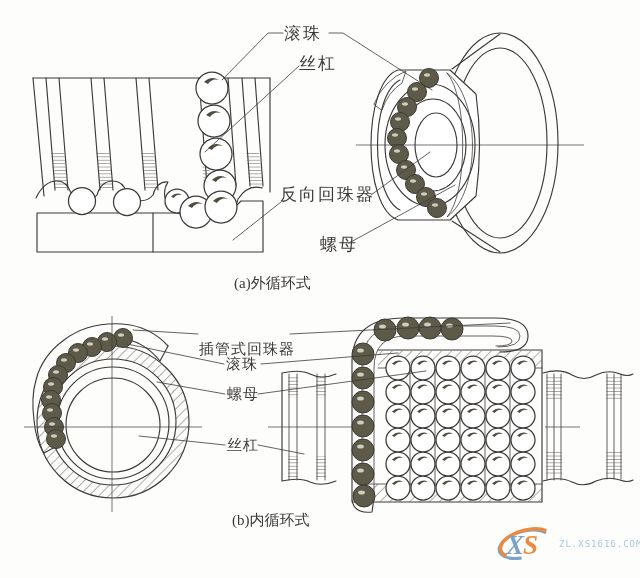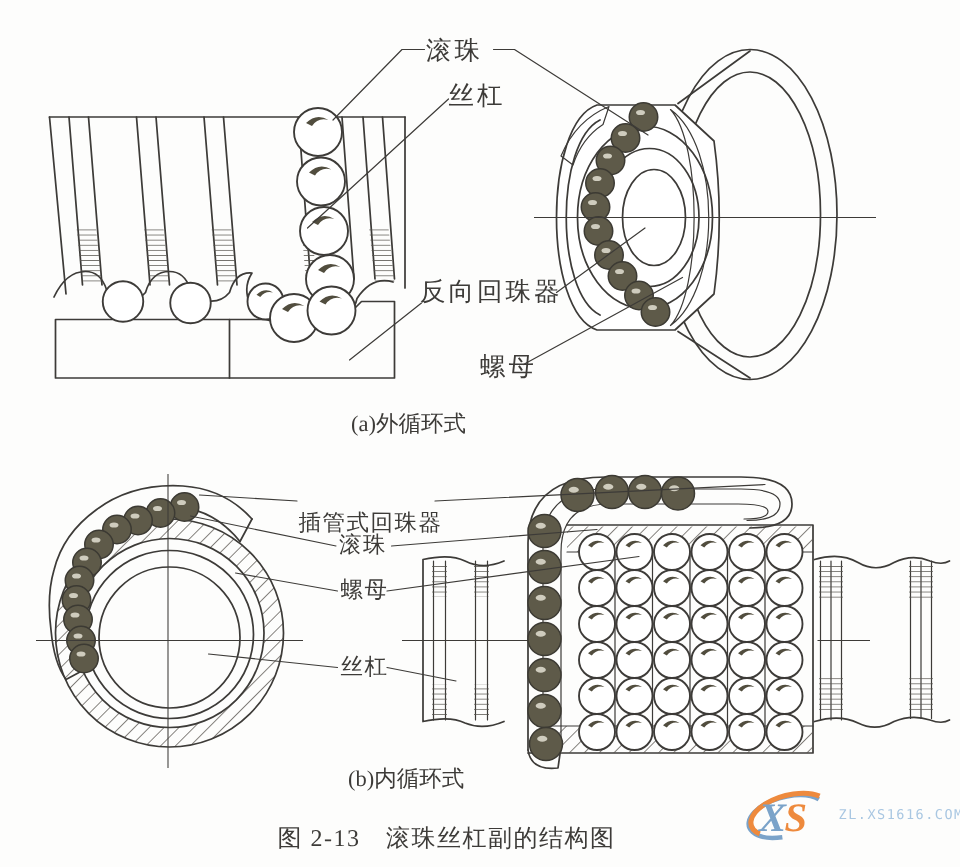--- a/index.html
+++ b/index.html
@@ -256,21 +256,20 @@
   <div class="lbl lblA" style="left:280px;top:186px;">反向回珠器</div>
   <div class="lbl lblA" style="left:320px;top:236px;">螺母</div>
   <div class="cap" style="left:234px;top:276px;">(a)外循环式</div>
 
   <div class="lbl lblB" style="left:199px;top:342px;">插管式回珠器</div>
   <div class="lbl lblB" style="left:226px;top:357px;">滚珠</div>
   <div class="lbl lblB" style="left:227px;top:387px;">螺母</div>
   <div class="lbl lblB" style="left:227px;top:438px;">丝杠</div>
   <div class="cap" style="left:232px;top:513px;">(b)内循环式</div>
 
-  <div class="figcap" style="left:185px;top:552px;">图 2-13　滚珠丝杠副的结构图</div>
 
   <div class="wm">
     <svg width="64" height="52" viewBox="0 0 64 52">
       <g transform="rotate(-15 32 27)">
         <path class="wmb" d="M56,22 A26,13 0 1 0 26,40" fill="none" stroke-width="3"></path>
         <path class="wmo" d="M12,34 A26,13 0 0 1 57,20" fill="none" stroke-width="3.4"></path>
       </g>
       <text x="14" y="37" font-size="27" font-style="italic" font-weight="bold" font-family="Liberation Serif, DejaVu Serif, serif"><tspan class="wmx">X</tspan><tspan class="wms" dx="-1">S</tspan></text>
     </svg>
     <div class="wm-text">

